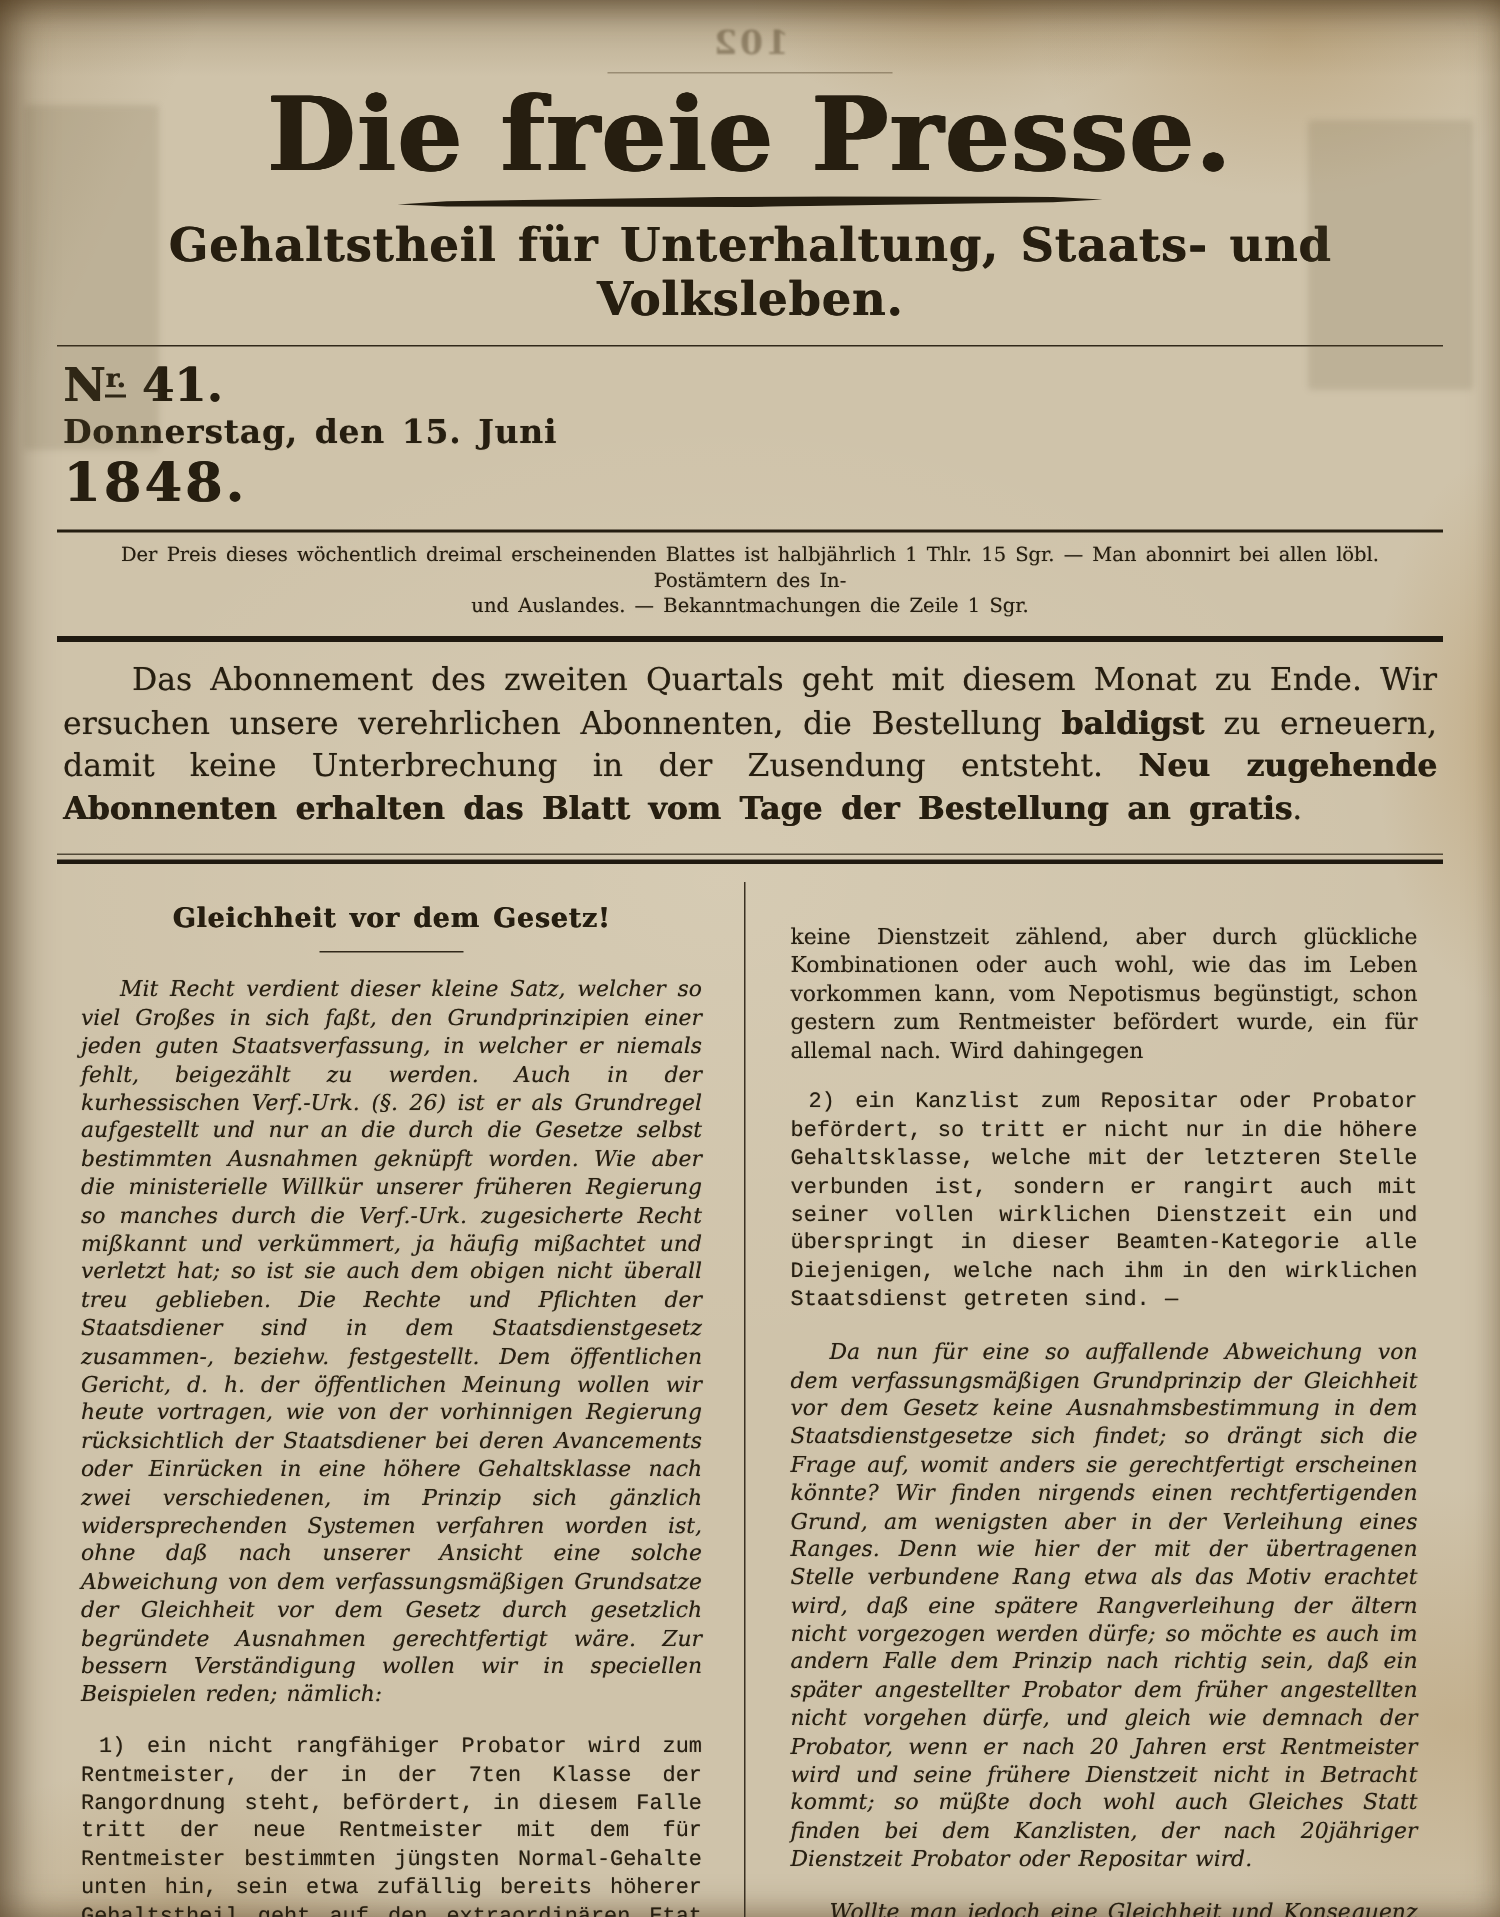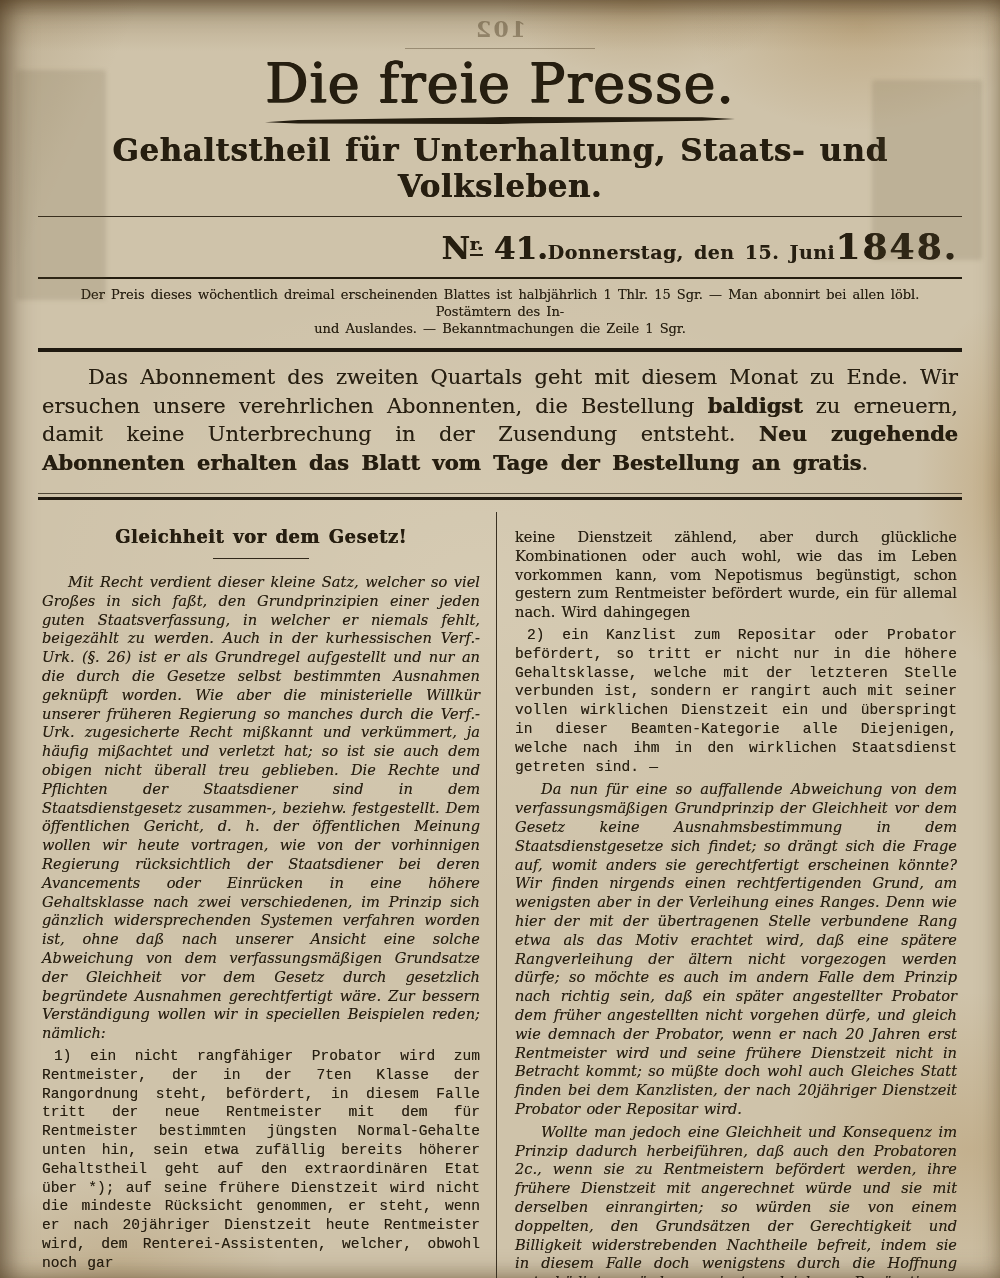--- a/index.html
+++ b/index.html
@@ -40,22 +40,22 @@
     letter-spacing:2px;
   }
   .ghost-rule{
     position:absolute;top:48px;left:50%;transform:translateX(-50%);
     width:190px;height:1.4px;background:rgba(92,76,50,0.45);filter:blur(0.5px);
   }
 
   .masthead-title{
     margin-top:56px;
     text-align:center;
-    font-size:54px;line-height:1.02;
-    font-weight:normal;
+    font-size:68px;line-height:1.02;
+    font-weight:bold;
     letter-spacing:1px;
     text-shadow:0.7px 0 0 currentColor,-0.7px 0 0 currentColor,0 0.5px 0 currentColor;
   }
   .swell-rule{
     width:470px;height:7px;margin:6px auto 8px auto;
     background:#241d10;
     clip-path:polygon(0 52%,7% 24%,50% 0,93% 24%,100% 52%,93% 74%,50% 100%,7% 74%);
     transform:rotate(-0.4deg);
   }
   .masthead-subtitle{
@@ -64,26 +64,27 @@
     letter-spacing:0.5px;word-spacing:3px;
     margin-top:6px;
     text-shadow:0.4px 0 0 currentColor;
   }
   .rule-thin{border:none;border-top:1.6px solid #31281a;margin:12px 0 0 0;}
   .rule-med{border:none;border-top:2.8px solid #241d10;margin:0;}
   .rule-thick{border:none;border-top:4px solid #1f1910;margin:4px 0 0 0;}
   .rule-double{height:3px;border-top:1.3px solid rgba(40,32,18,0.75);border-bottom:3.6px solid #1f1910;margin:6px 0 0 0;}
 
   .issue-row{
-    display:flex;align-items:baseline;justify-content:flex-end;
+    display:flex;align-items:baseline;justify-content:center;
     padding:8px 4px 10px 4px;
+    flex-direction:column;
   }
   .issue-no{font-size:31px;font-weight:bold;white-space:nowrap;text-shadow:0.5px 0 0 currentColor;}
   .issue-no sup{font-size:17px;vertical-align:9px;border-bottom:2px solid #261e10;}
-  .issue-date{font-size:19px;font-weight:bold;letter-spacing:0.5px;word-spacing:3px;}
+  .issue-date{font-size:22px;font-weight:bold;letter-spacing:0.5px;word-spacing:3px;}
   .issue-year{font-size:36px;font-weight:bold;letter-spacing:2px;text-shadow:0.5px 0 0 currentColor;}
 
   .imprint{
     text-align:center;font-size:13px;line-height:17px;
     padding:7px 6px 7px 6px;word-spacing:2px;
   }
 
   .announcement{
     font-size:21px;line-height:27.5px;
     text-align:justify;
@@ -106,21 +107,21 @@
   .article-headline{
     text-align:center;font-size:18px;font-weight:bold;
     margin-top:18px;letter-spacing:0.5px;word-spacing:2px;
     text-shadow:0.4px 0 0 currentColor;
   }
   .headline-rule{width:96px;border:none;border-top:1.6px solid #31281a;margin:11px auto 14px auto;}
 
   .body-text{
     font-size:14.6px;line-height:18.8px;
     text-align:justify;word-spacing:1.5px;
-    margin:4px;
+    margin:16px;
   }
   .body-text.p-indent{text-indent:26px;font-style:italic;}
   .body-text.p-num{text-indent:12px;font-family:Liberation Mono, monospace;}
 
   .footnote-block{margin-top:16px;}
   .footnote-rule{width:175px;border:none;border-top:1.3px solid rgba(48,38,22,0.8);margin:0 0 8px 6px;}
   .footnote{
     font-size:12.6px;line-height:16.2px;text-align:justify;word-spacing:1px;margin:0;
   }
   .fn-label{letter-spacing:1.5px;font-weight:bold;}

